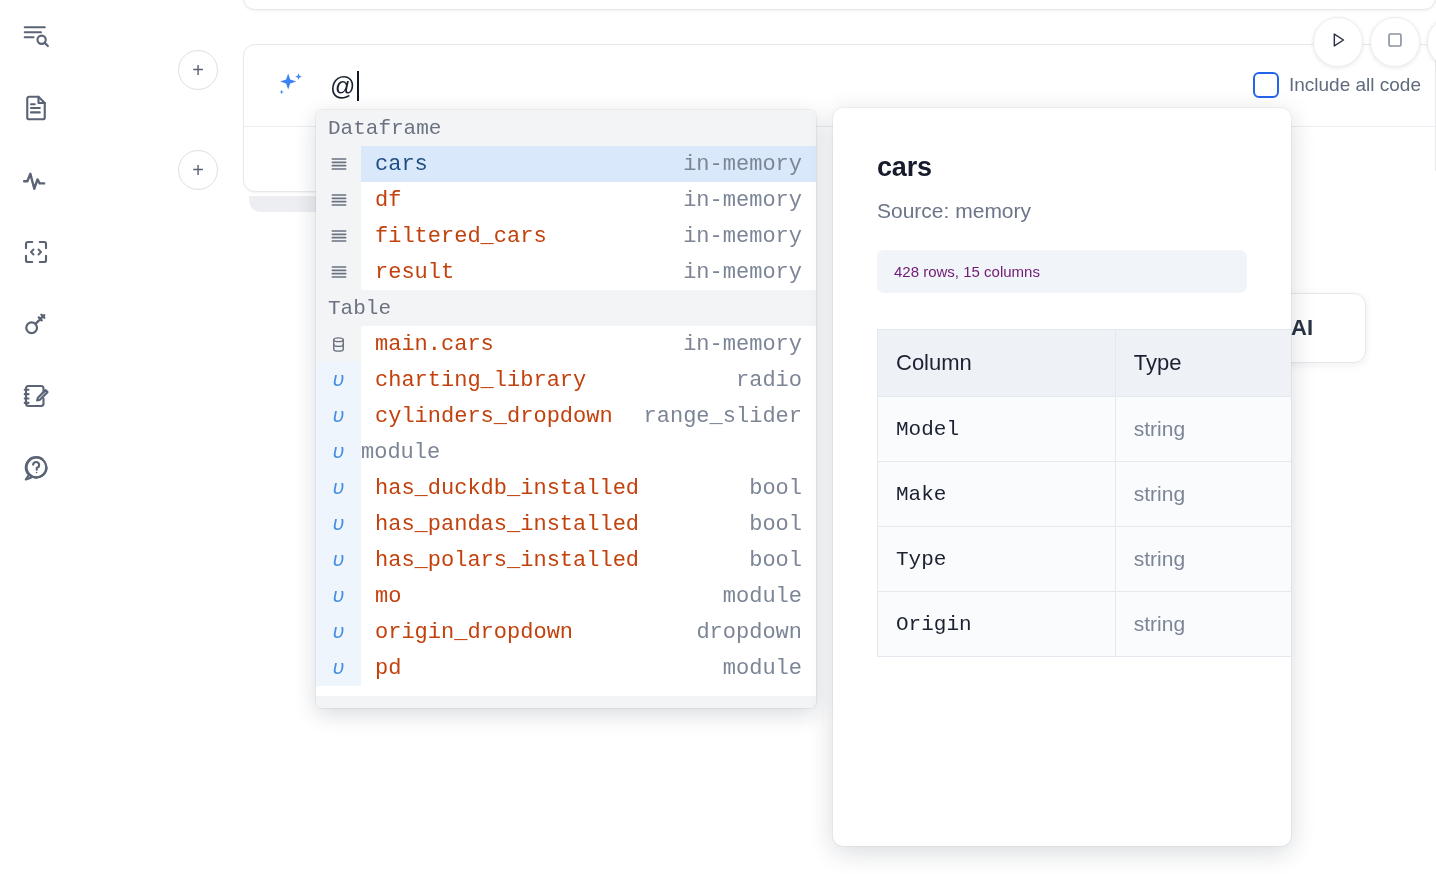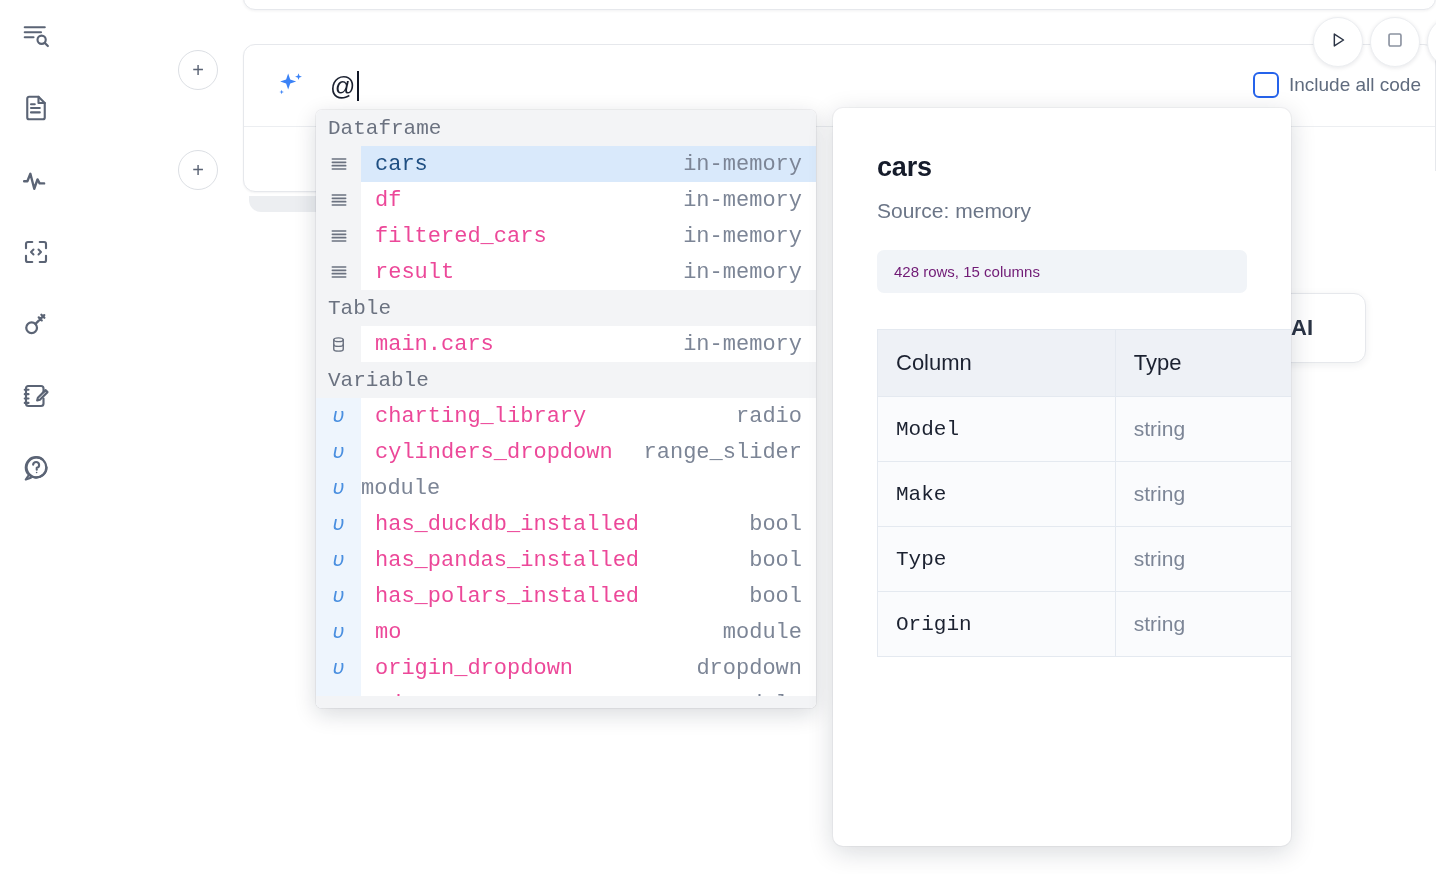--- a/index.html
+++ b/index.html
@@ -110,21 +110,21 @@
     font-family: "Liberation Mono", monospace; font-size: 22px;
     background: #ffffff; cursor: pointer;
   }
   .dd-item.sel { background: #d9e9fb; }
   .dd-item.sel .dd-name { color: #1f4f82; }
   .dd-gutter {
     width: 45px; height: 36px; flex: none; background: #f3f4f6;
     display: flex; align-items: center; justify-content: center;
   }
   .dd-item.var .dd-gutter { background: #eef5fd; color: #4a8fe0; font-style: italic; font-size: 20px; }
-  .dd-name { flex: 1; color: #ec4899; padding-left: 14px; white-space: nowrap; }
+  .dd-name { flex: 1; color: #c2410c; padding-left: 14px; white-space: nowrap; }
   .dd-type { color: #7c8596; padding-right: 14px; white-space: nowrap; }
   .dd-fade { position: absolute; left: 0; bottom: 0; width: 100%; height: 12px; background: #f3f4f6; }
 
   
   .preview {
     position: absolute; left: 833px; top: 108px; width: 458px; height: 738px;
     background: #ffffff; border-radius: 10px; overflow: hidden;
     box-shadow: 0 6px 26px rgba(15,23,42,.16), 0 0 0 1px rgba(15,23,42,.04);
   }
   .pv-inner { padding: 44px 44px 0 44px; }
@@ -321,21 +321,20 @@
           <span class="dd-gutter">
             <svg width="19" height="19" viewBox="0 0 24 24" fill="none" stroke="#6b7280" stroke-width="1.8" stroke-linecap="round">
               <ellipse cx="12" cy="6" rx="6" ry="2.4"></ellipse>
               <path d="M6 6v12c0 1.3 2.7 2.4 6 2.4s6-1.1 6-2.4V6"></path>
               <path d="M6 12c0 1.3 2.7 2.4 6 2.4s6-1.1 6-2.4"></path>
             </svg>
           </span>
           <span class="dd-name">main.cars</span>
           <span class="dd-type">in-memory</span>
         </div>
-        <div class="dd-group">Variable</div>
         <div class="dd-item var">
           <span class="dd-gutter">υ</span>
           <span class="dd-name">charting_library</span>
           <span class="dd-type">radio</span>
         </div>
         <div class="dd-item var">
           <span class="dd-gutter">υ</span>
           <span class="dd-name">cylinders_dropdown</span>
           <span class="dd-type">range_slider</span>
         </div>

